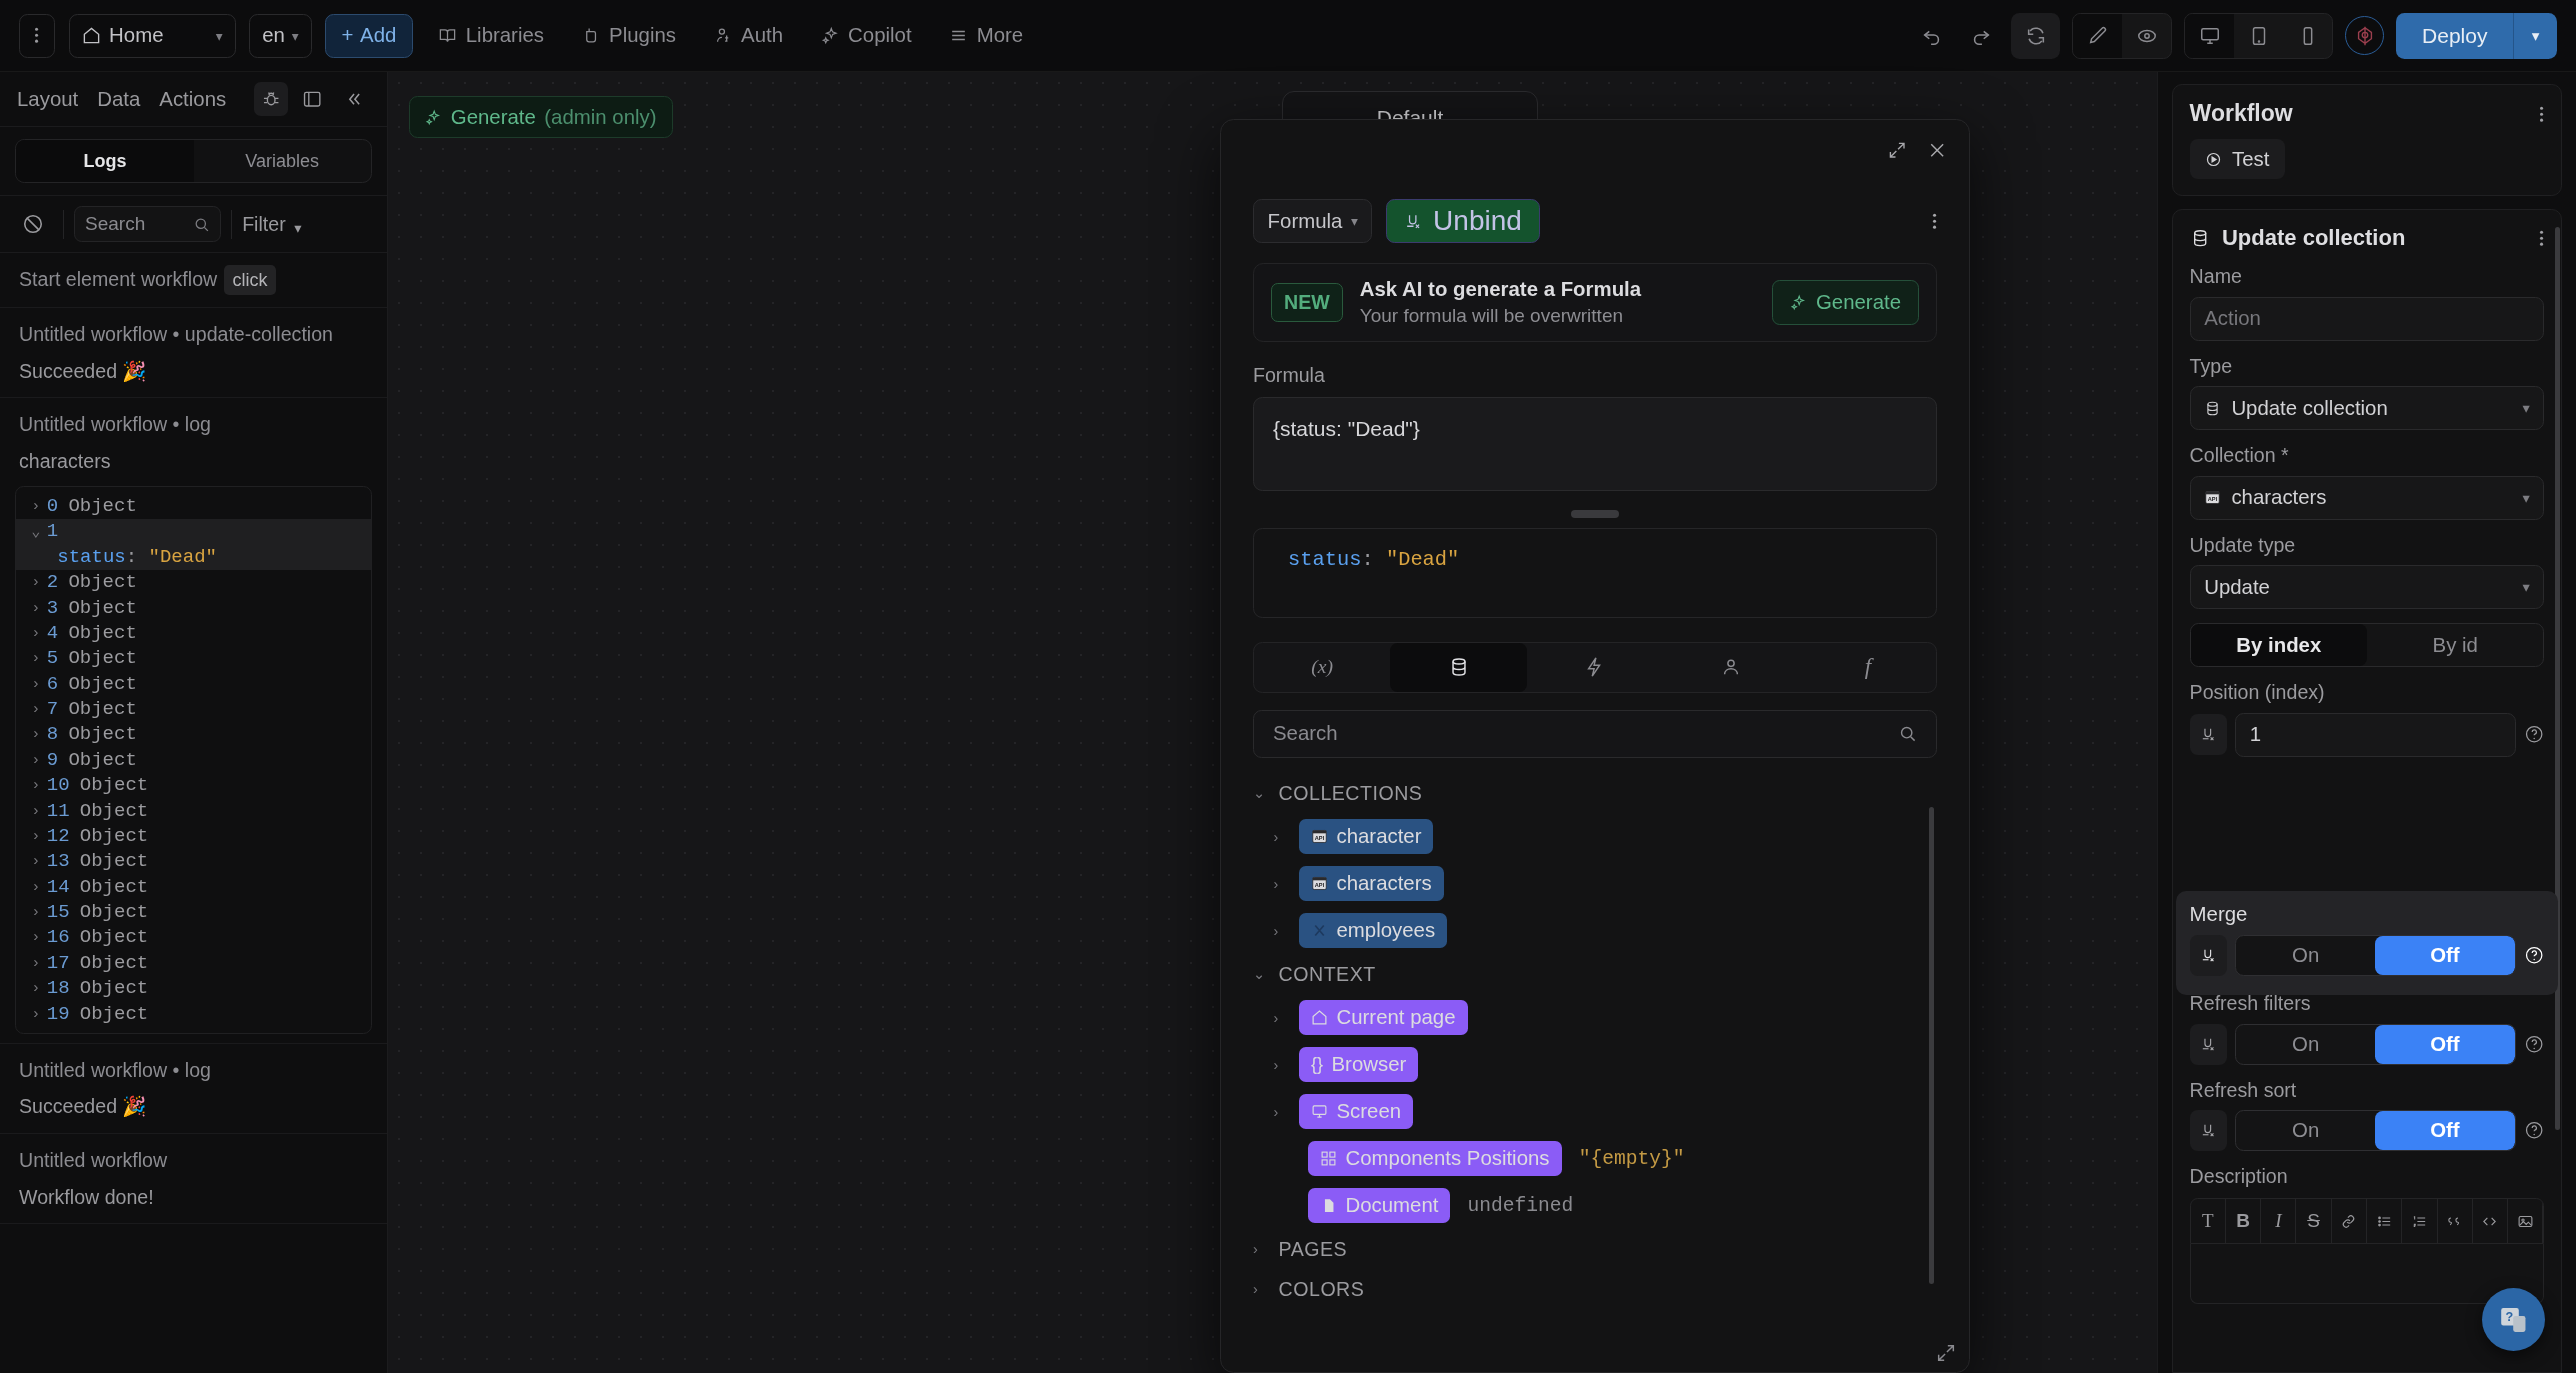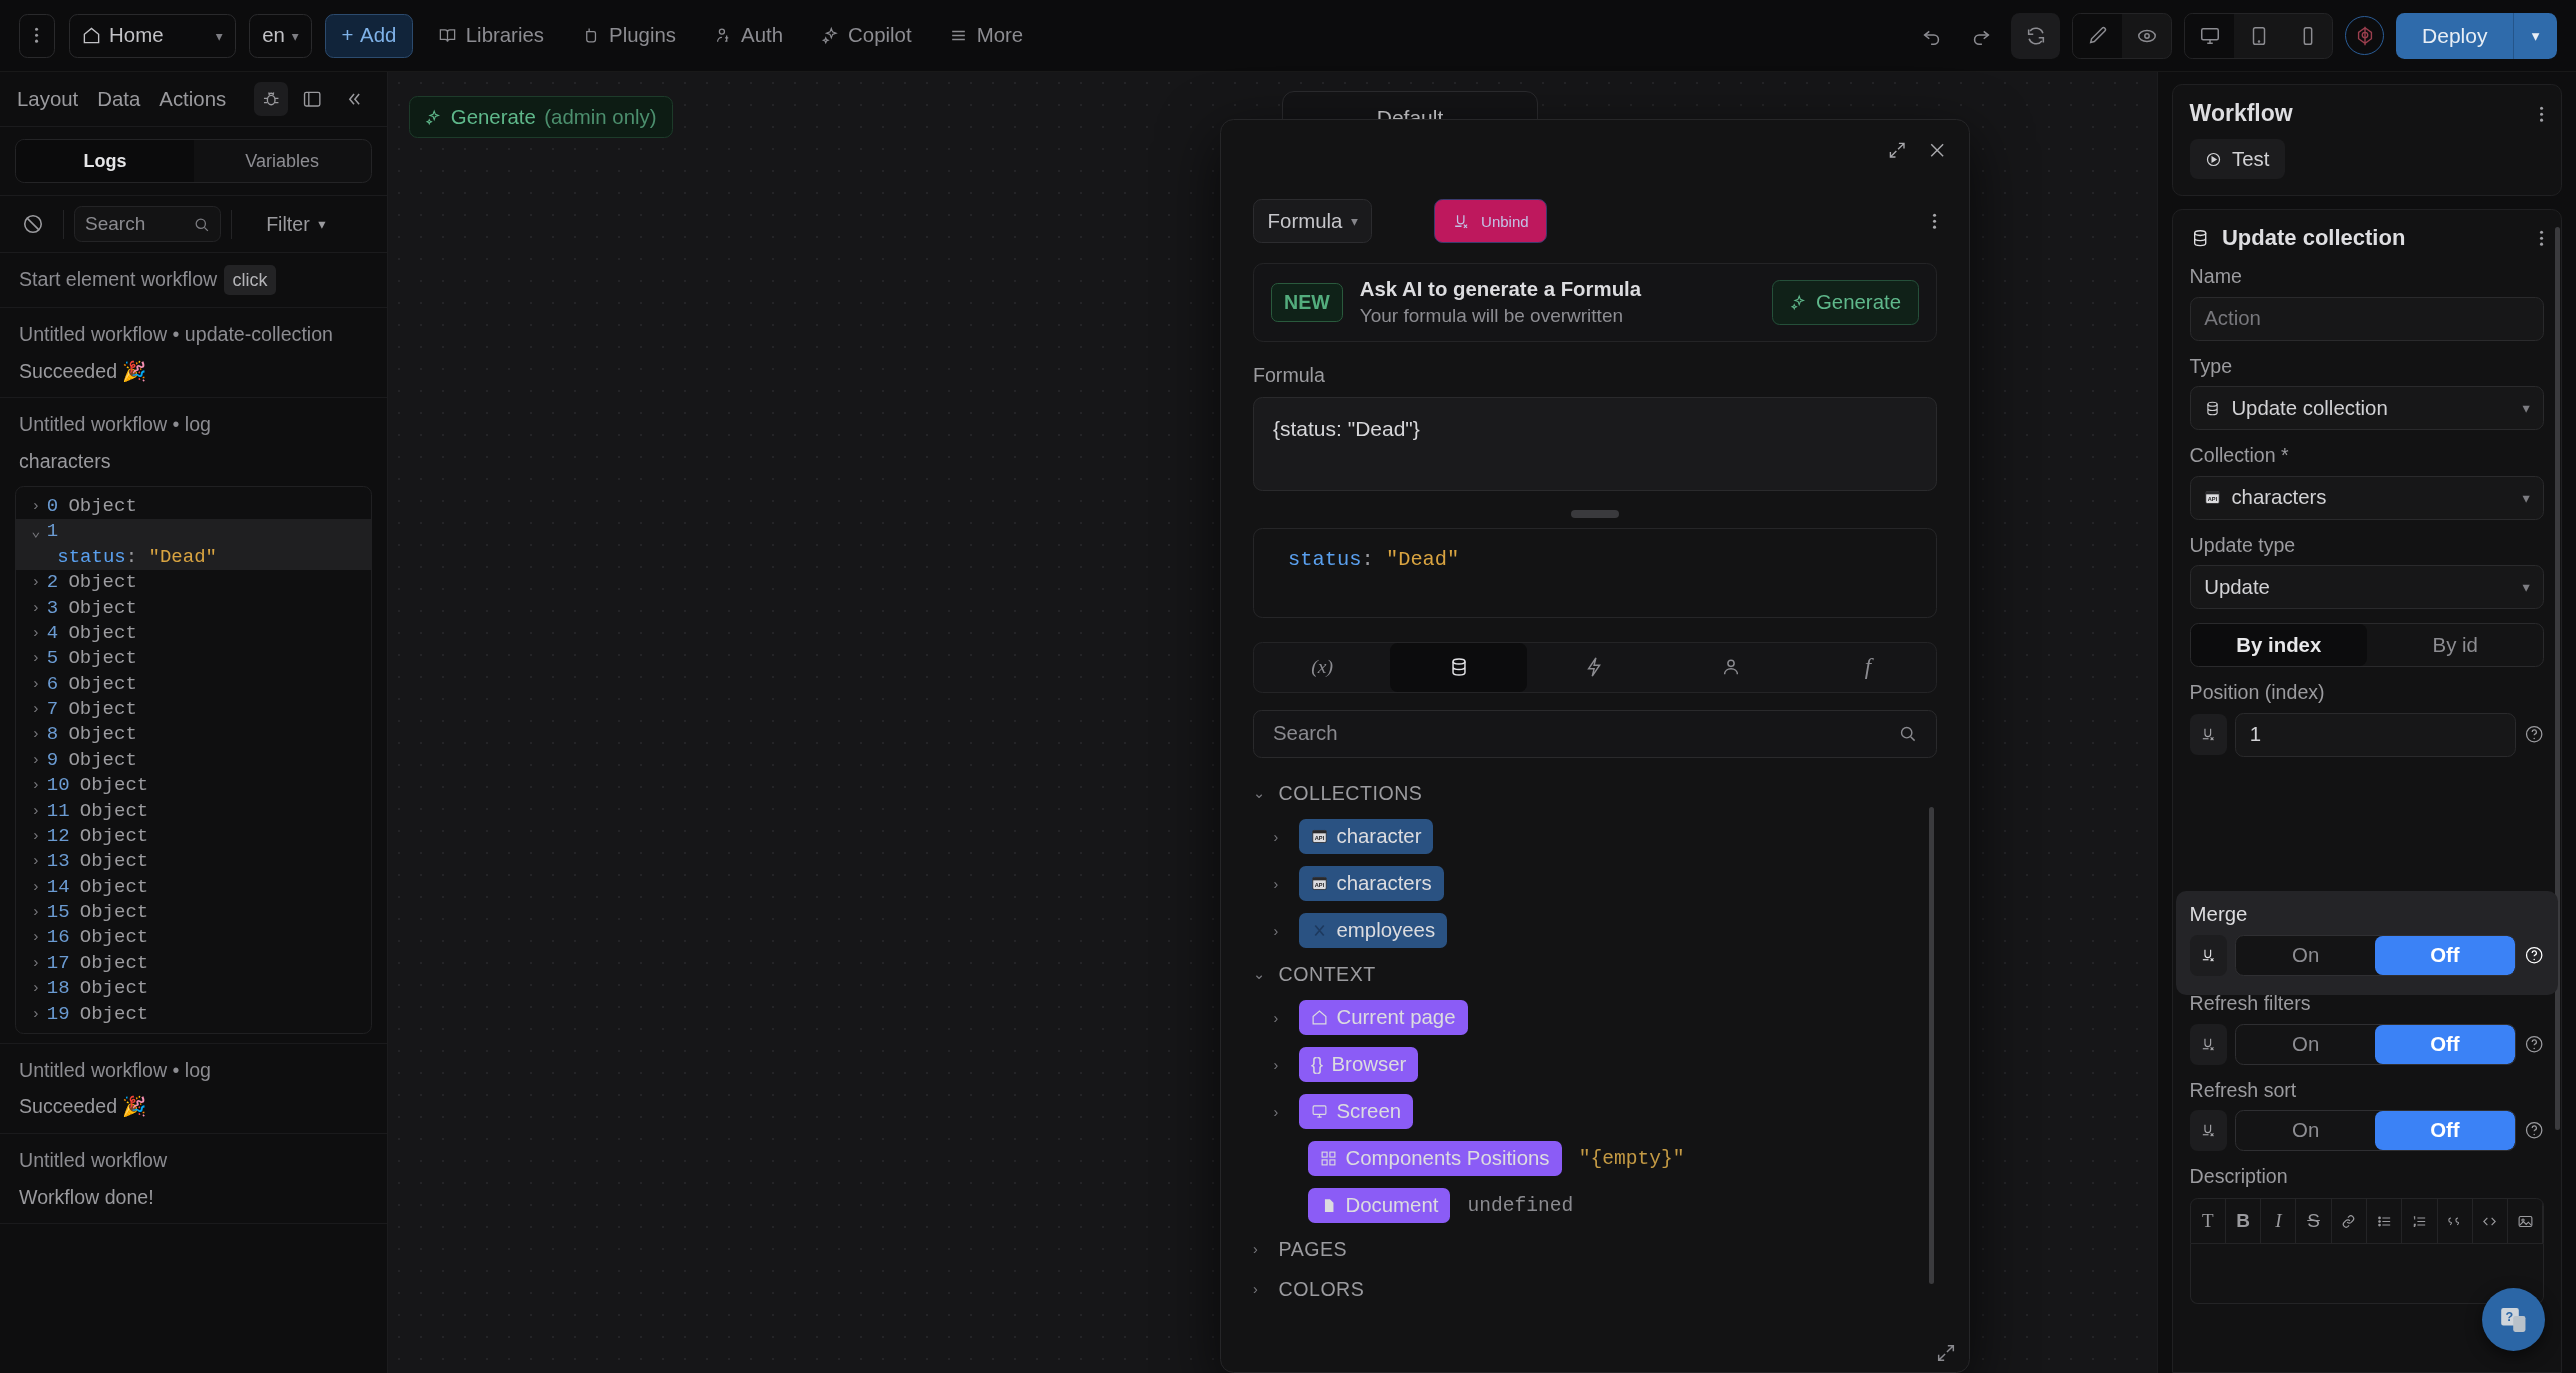--- a/index.html
+++ b/index.html
@@ -109,21 +109,21 @@
     border-top: 0.9px solid #1b1b1d; border-bottom: 0.9px solid #1b1b1d;
   }
   .lp-clear { width: 39px; display: flex; align-items: center; justify-content: center; color: #9a9a9e; cursor: pointer; }
   .lp-div { width: 0.9px; height: 29px; background: #242426; margin: 0 10.2px; }
   .lp-search {
     flex: 0 0 auto; width: 147px; height: 36px; border: 0.9px solid #242426; border-radius: 7.7px;
     background: #131314; display: flex; align-items: center; padding: 0 10.2px; cursor: text;
   }
   .lp-search span { color: #8a8a8f; font-size: 19px; }
   .lp-search .sicon { margin-left: auto; color: #7c7c81; }
-  .lp-filter { display: flex; align-items: center; gap: 8.5px; color: #9a9a9e; font-size: 19.6px; cursor: pointer; margin-left: 24px; }
+  .lp-filter { display: flex; align-items: flex-end; gap: 8.5px; color: #9a9a9e; font-size: 19.6px; cursor: pointer; }
 
   .lp-logs { flex: 1; overflow: hidden; position: relative; }
   .log-row {
     padding: 12px 19px; border-bottom: 0.9px solid #1a1a1c; font-size: 19.6px; color: #8c8c91;
     line-height: 1.45;
   }
   .log-row .chip {
     display: inline-block; background: #232325; border-radius: 5.1px;
     padding: 1.7px 8.5px; color: #b4b4b8; font-size: 18px; margin-left: 6.8px;
   }
@@ -180,22 +180,22 @@
   }
   .modal-head { height: 60px; display: flex; align-items: center; justify-content: flex-end; gap: 19px; padding: 0 22px; }
   .m-ico { color: #a8a8ac; cursor: pointer; display: flex; align-items: center; }
   .modal-body { flex: 1; padding: 0 32px; overflow: hidden; display: flex; flex-direction: column; }
   .m-row1 { display: flex; align-items: center; gap: 13.6px; padding-top: 19px; }
   .m-formula-sel {
     height: 44px; border: 0.9px solid #2c2c2f; border-radius: 8.5px; background: #1a1a1c;
     display: flex; align-items: center; gap: 8.5px; padding: 0 13.6px; color: #c6c6ca; font-size: 20.4px; cursor: pointer;
   }
   .m-unbind {
-    height: 44px; border: 0.9px solid #3b3b6e; border-radius: 8.5px; background: #be185d;
-    display: flex; align-items: center; gap: 10.2px; padding: 0 17px; color: #c3c3e6; font-size: 15px; cursor: pointer; margin-left: 48px;
+    height: 44px; border: 0.9px solid #3b3b6e; border-radius: 8.5px; background: #14532d;
+    display: flex; align-items: center; gap: 10.2px; padding: 0 17px; color: #c3c3e6; font-size: 28px; cursor: pointer;
   }
   .m-kebab { margin-left: auto; color: #a8a8ac; cursor: pointer; }
   .ai-banner {
     margin-top: 20.4px; border: 0.9px solid #242426; border-radius: 10.2px; background: #141416;
     display: flex; align-items: center; gap: 17px; padding: 13.6px 17px;
   }
   .new-badge {
     border: 0.9px solid #2a5a3d; border-radius: 6.8px; background: #0f2218; color: #53ad7d;
     font-size: 19.6px; padding: 6.8px 12px; font-weight: bold;
   }

